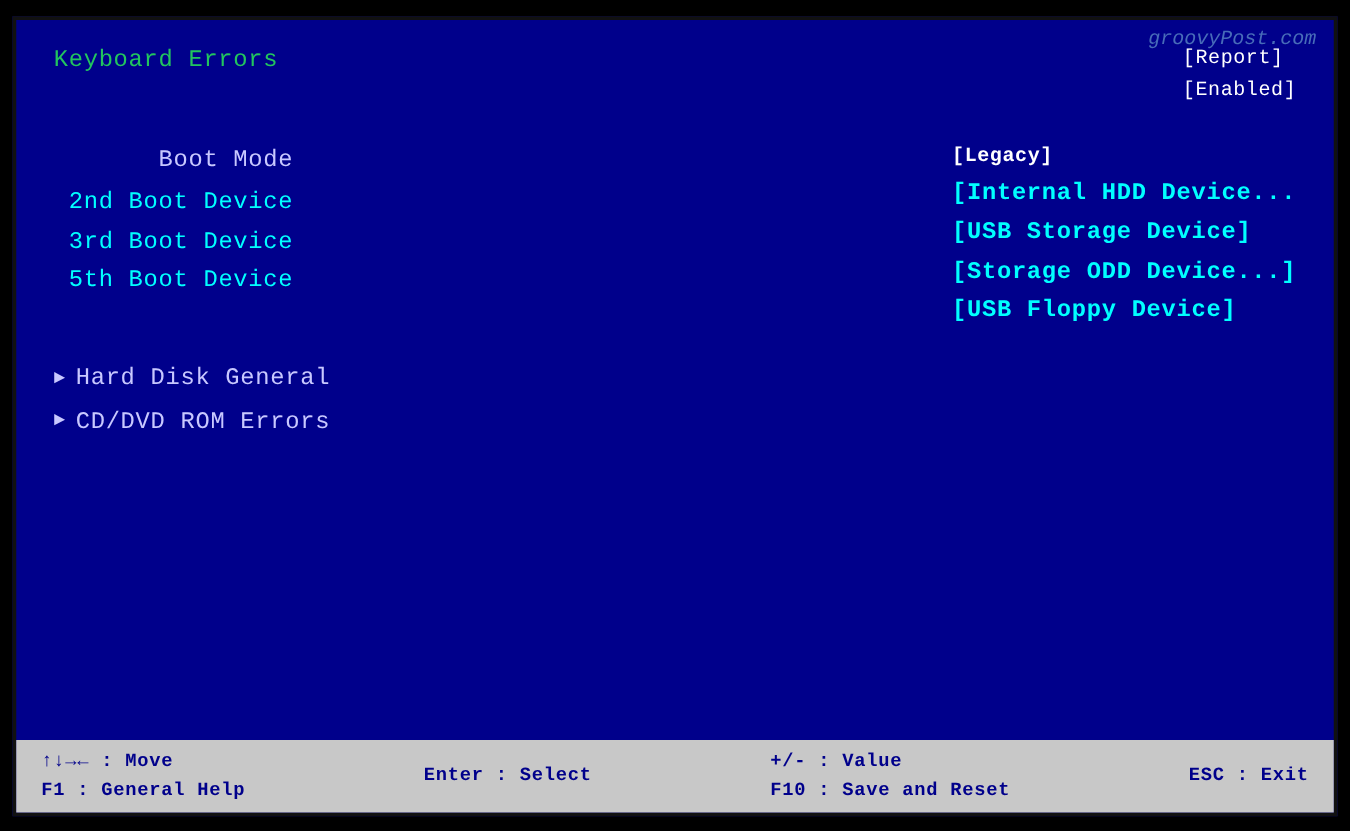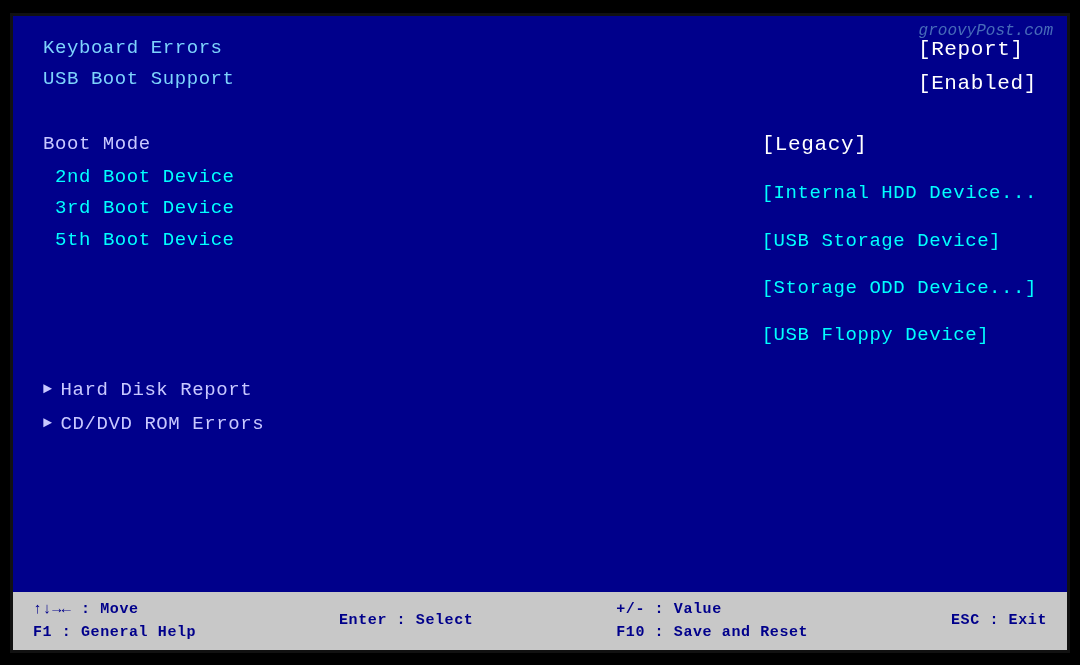--- a/index.html
+++ b/index.html
@@ -57,50 +57,52 @@
     }
 
     .right-values {
       display: flex;
       flex-direction: column;
       gap: 2px;
       align-items: flex-start;
     }
 
     .bios-text {
-      color: #7dd3fc;
+      color: #22c55e;
       font-size: 19px;
       line-height: 1.55;
       letter-spacing: 0.03em;
     }
 
     .bios-value {
       color: #ffffff;
-      font-size: 21px;
+      font-size: 16px;
       line-height: 1.55;
       letter-spacing: 0.03em;
     }
 
     .boot-section {
       display: flex;
       justify-content: space-between;
       margin-bottom: 10px;
     }
 
     .boot-left {
       display: flex;
       flex-direction: column;
       gap: 1px;
+      text-align: right;
     }
 
     .boot-right {
       display: flex;
       flex-direction: column;
-      gap: 17px;
-      align-items: flex-start;
+      gap: 1px;
+      align-items: flex-start;
+      font-weight: bold;
     }
 
     .boot-mode-label {
       color: #c8c8ff;
       font-size: 19px;
       line-height: 1.6;
       letter-spacing: 0.03em;
       margin-bottom: 2px;
     }
 
@@ -180,21 +182,20 @@
 <body>
 
 <div class="screen">
   <div class="watermark">groovyPost.com</div>
 
   <div class="main-content">
 
     <div class="top-section">
       <div class="left-labels">
         <span class="bios-text">Keyboard Errors</span>
-        <span class="bios-text">USB Boot Support</span>
       </div>
       <div class="right-values">
         <span class="bios-value">[Report]</span>
         <span class="bios-value">[Enabled]</span>
       </div>
     </div>
 
     <div class="section-gap"></div>
 
     <div class="boot-section">
@@ -209,21 +210,21 @@
         <span class="boot-device-value">[Internal HDD Device...</span>
         <span class="boot-device-value">[USB Storage Device]</span>
         <span class="boot-device-value">[Storage ODD Device...]</span>
         <span class="boot-device-value">[USB Floppy Device]</span>
       </div>
     </div>
 
     <div class="submenu-section">
       <div class="submenu-item">
         <span class="arrow">►</span>
-        <span>Hard Disk Report</span>
+        <span>Hard Disk General</span>
       </div>
       <div class="submenu-item">
         <span class="arrow">►</span>
         <span>CD/DVD ROM Errors</span>
       </div>
     </div>
 
     <div class="spacer"></div>
   </div>
 

